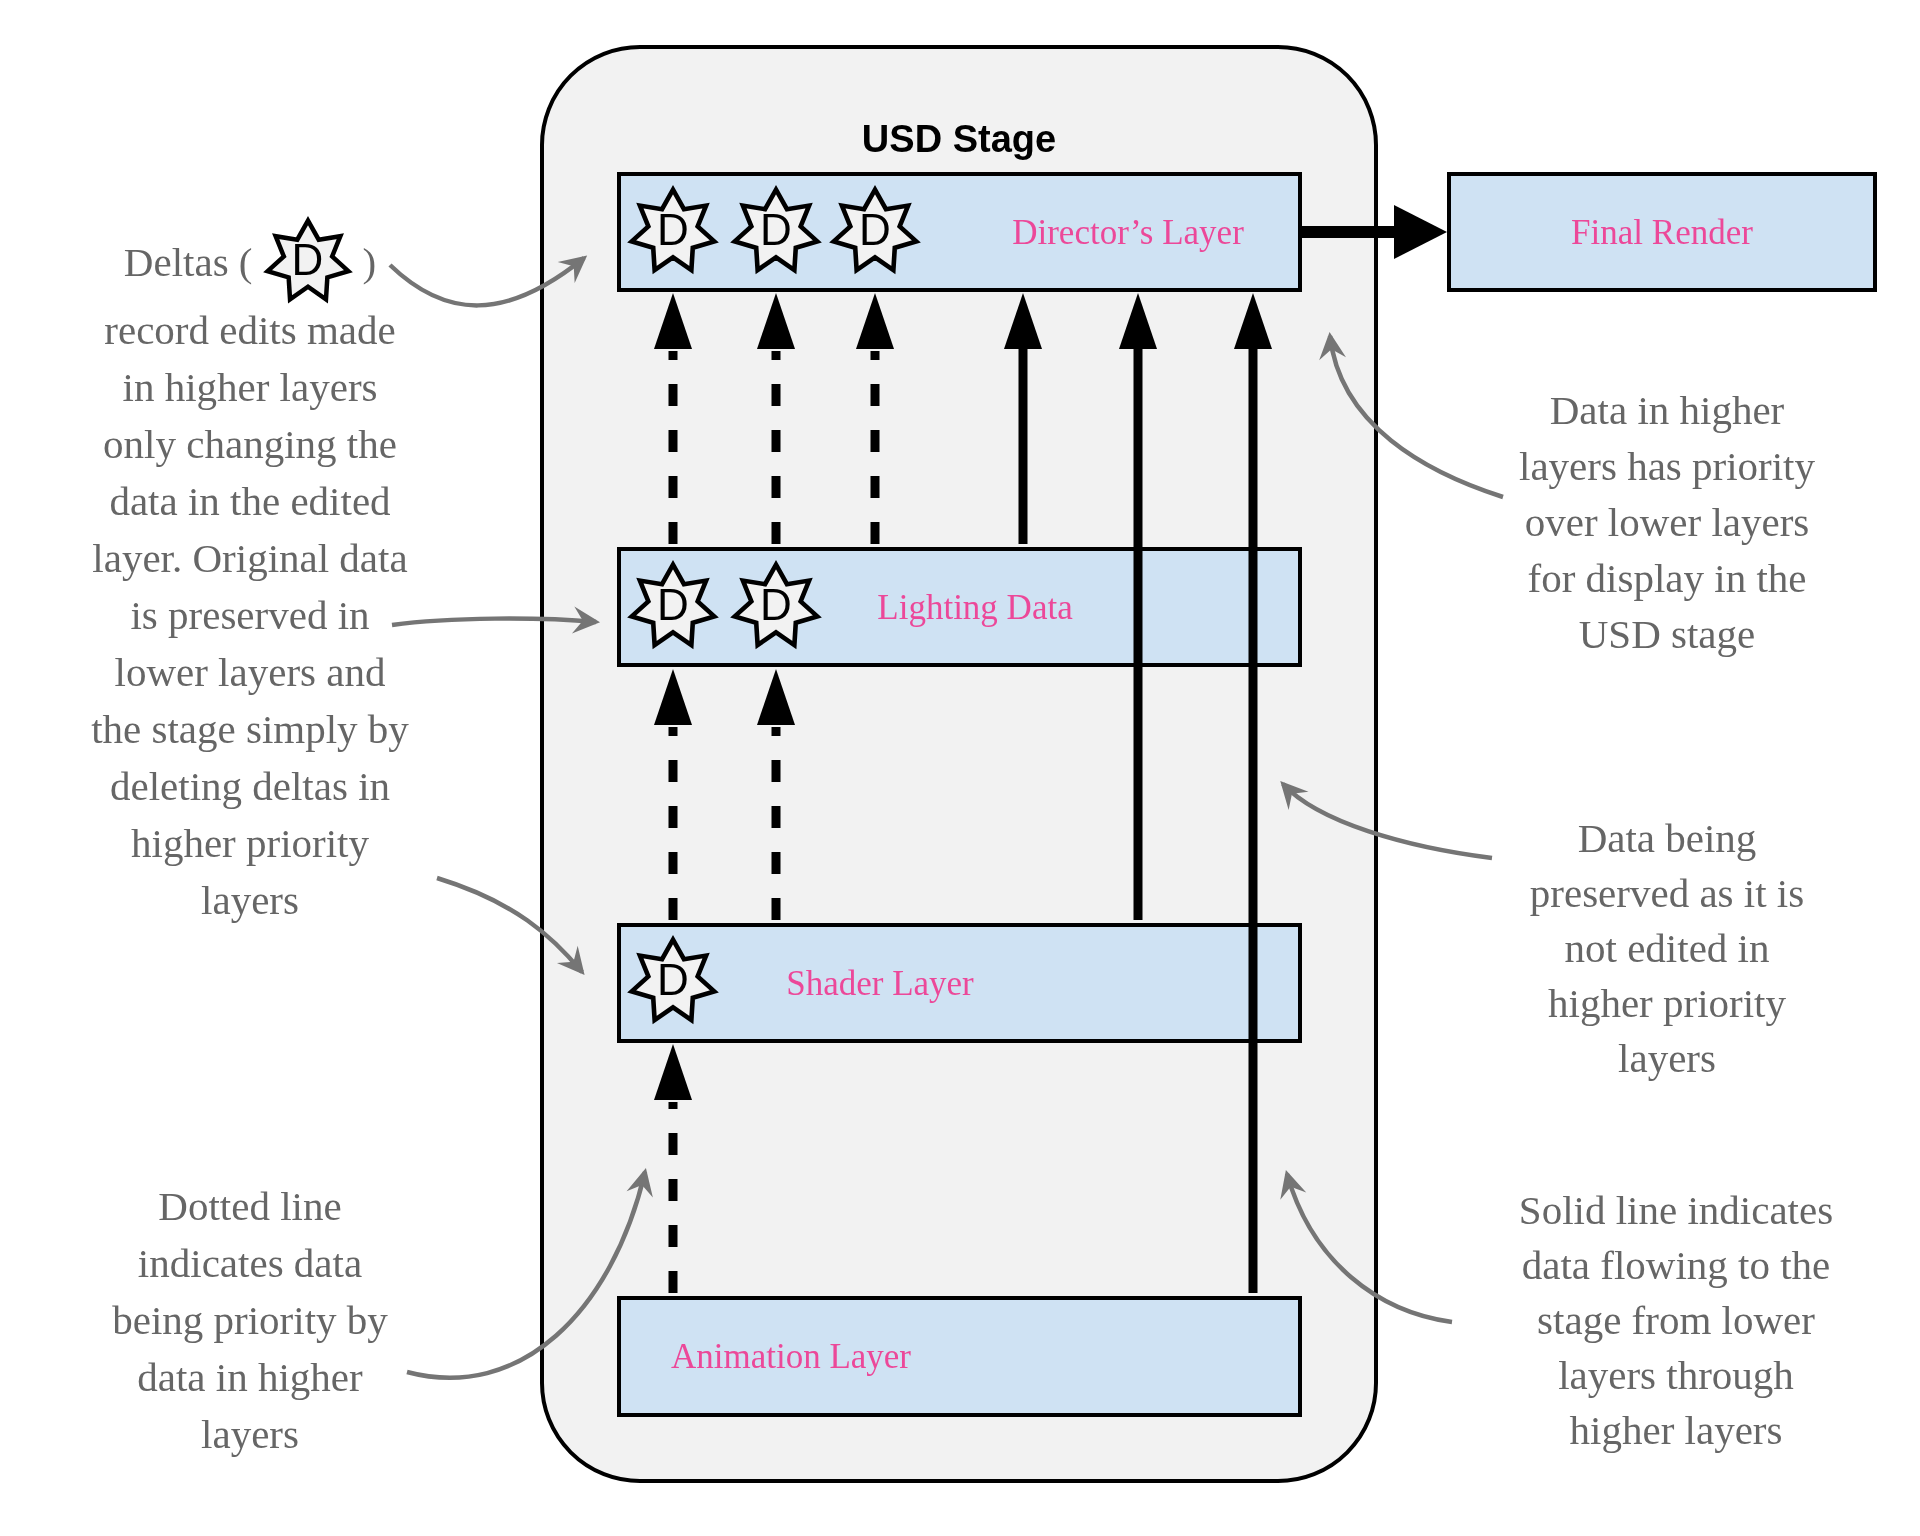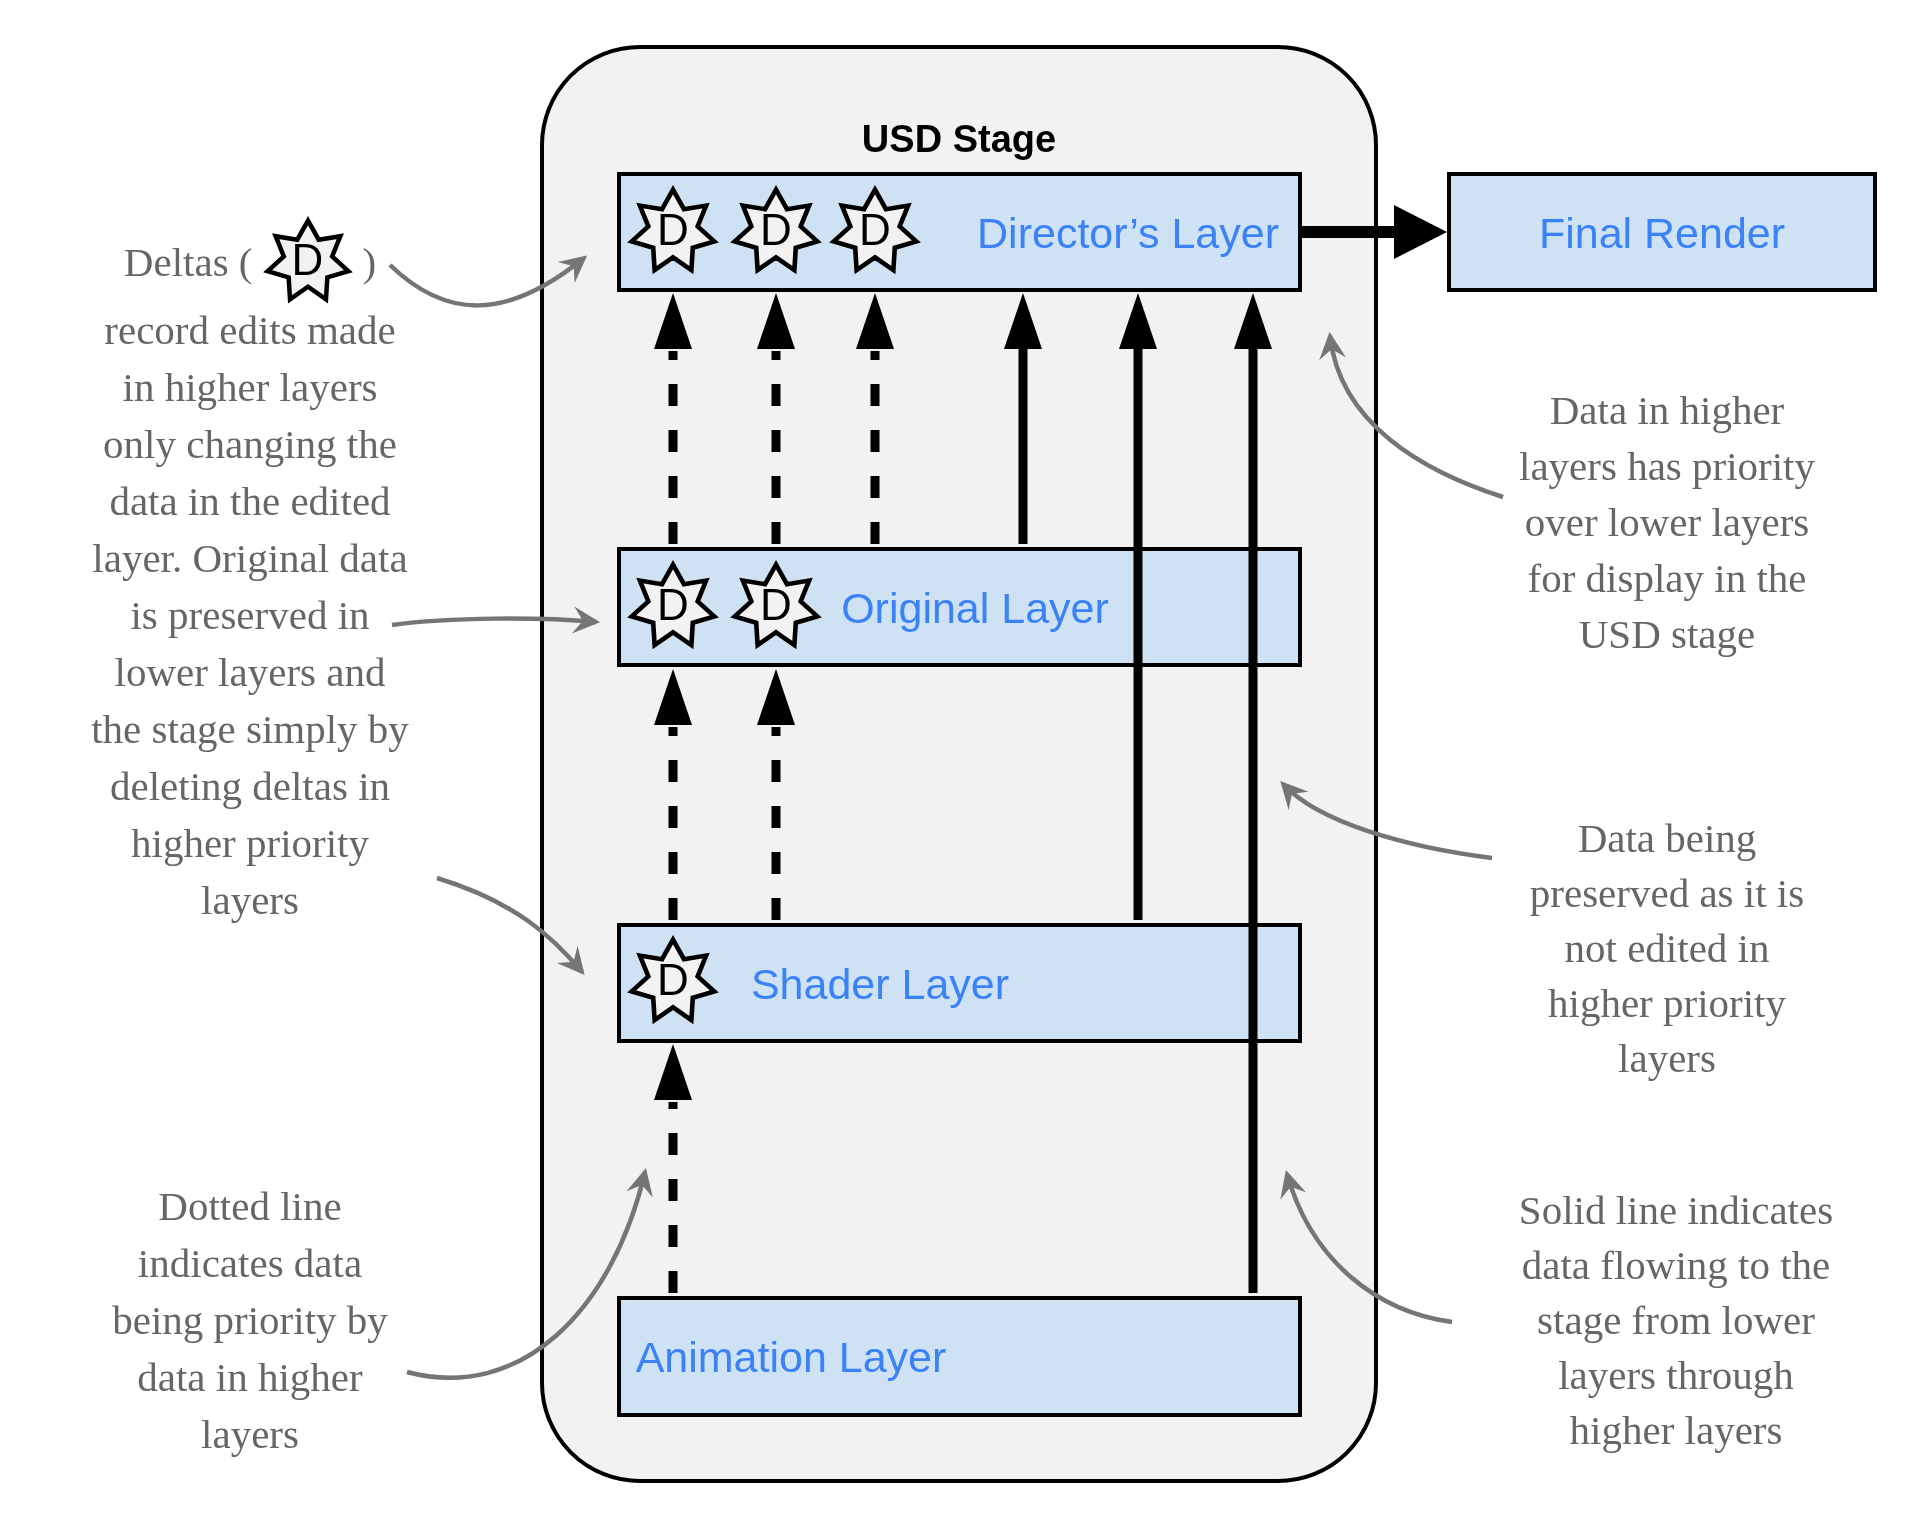--- a/index.html
+++ b/index.html
@@ -13,21 +13,21 @@
   }
   .stage-title{
     position:absolute;left:540px;top:118px;width:838px;text-align:center;
     font-size:38px;font-weight:bold;color:#000;
   }
   .layer-box{
     position:absolute;background:#cfe2f3;border:4px solid #000;box-sizing:border-box;
   }
   .box-label{
     position:absolute;transform:translate(-50%,-50%);white-space:nowrap;
-    font-size:43px;color:#3b82f6;
+    font-size:35px;color:#ec4899;font-family:Liberation Serif, serif;
   }
   .star-wrap{
     position:absolute;width:92px;height:92px;transform:translate(-50%,-50%);
   }
   .star-wrap svg{position:absolute;left:0;top:0;width:100%;height:100%;overflow:visible;}
   .star-letter{
     position:absolute;left:50%;top:50%;transform:translate(-50%,-54%);
     font-size:44px;color:#000;font-family:"Liberation Sans",sans-serif;
   }
   .star-inline{position:relative;width:90px;height:90px;flex:0 0 auto;margin:0 10px;}
@@ -56,21 +56,21 @@
 <div class="stage"></div>
 <div class="stage-title">USD Stage</div>
 
 <div class="layer-box" style="left:617px;top:172px;width:685px;height:120px;"></div>
 <div class="layer-box" style="left:617px;top:547px;width:685px;height:120px;"></div>
 <div class="layer-box" style="left:617px;top:923px;width:685px;height:120px;"></div>
 <div class="layer-box" style="left:617px;top:1296px;width:685px;height:121px;"></div>
 <div class="layer-box" style="left:1447px;top:172px;width:430px;height:120px;"></div>
 
 <span class="box-label" style="left:1128px;top:233px;">Director’s Layer</span>
-<span class="box-label" style="left:975px;top:608px;">Original Layer</span>
+<span class="box-label" style="left:975px;top:608px;">Lighting Data</span>
 <span class="box-label" style="left:880px;top:984px;">Shader Layer</span>
 <span class="box-label" style="left:791px;top:1357px;">Animation Layer</span>
 <span class="box-label" style="left:1662px;top:233px;">Final Render</span>
 
 <div class="star-wrap" style="left:673px;top:232px;">
   <svg viewBox="0 0 100 100">
       <use href="#star7"></use>
     </svg>
     <span class="star-letter">D</span>
 </div>

